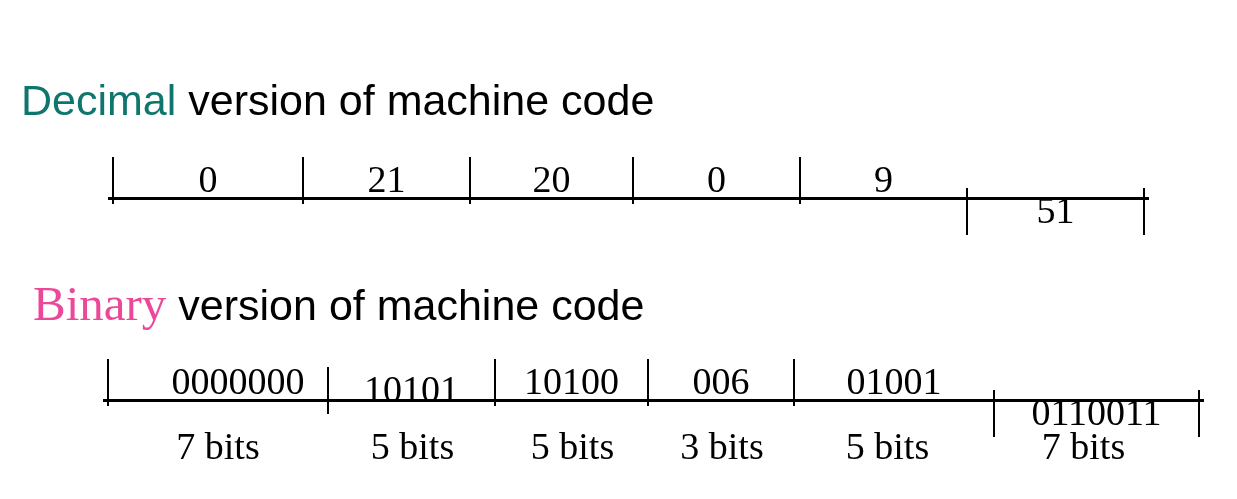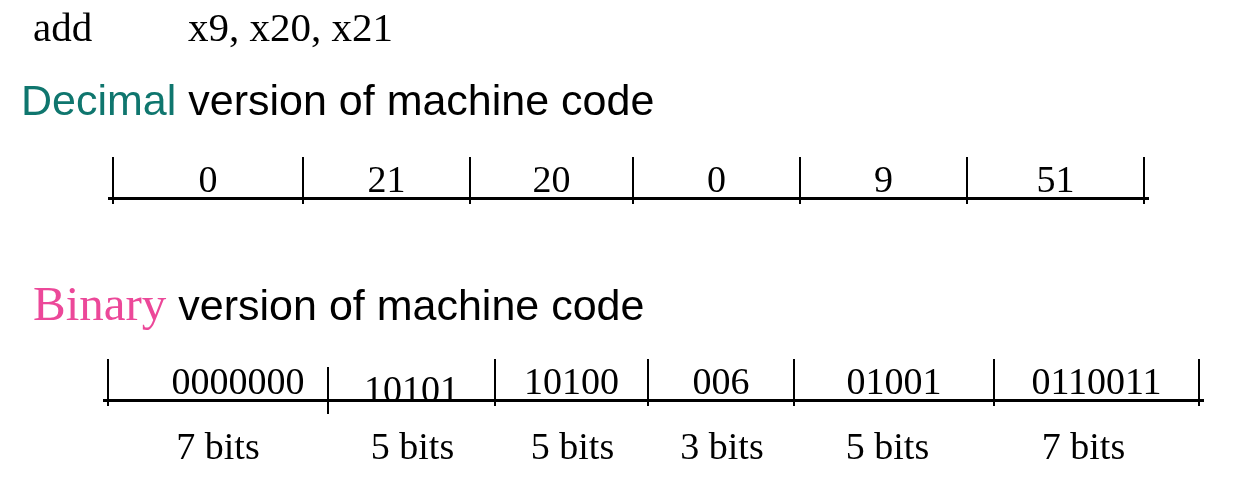--- a/index.html
+++ b/index.html
@@ -37,21 +37,21 @@
   
   .field-table { position: absolute; display: flex; height: 47px; }
   .field-table .cell {
     border-left: 2px solid #000;
     display: flex; align-items: flex-end; justify-content: center;
     font-family: "Liberation Serif", serif;
     font-size: 38px; line-height: 38px;
     padding-bottom: 6px;
     height: 47px;
   }
-  .field-table .cell.last { border-right: 2px solid #000; }
+  .field-table .cell.last { border-right: 2px solid #000; margin-top: 31px; }
   .field-table .rule {
     position: absolute; left: -4px; right: -4px; top: 40px; height: 3px;
     background: #000;
   }
 
   .decimal-table { left: 112px; top: 157px; }
   .decimal-table .c1 { width: 190px; }
   .decimal-table .c2 { width: 167px; }
   .decimal-table .c3 { width: 163px; }
   .decimal-table .c4 { width: 167px; }
@@ -79,24 +79,20 @@
   .bits-row .c3 { width: 153px; }
   .bits-row .c4 { width: 146px; }
   .bits-row .c5 { width: 185px; }
   .bits-row .c6 { width: 207px; }
 </style>
 </head>
 <body>
 
 <div class="page">
 
-  <div class="instruction">
-    <span>add</span>
-    <span class="operands">x9, x20, x21</span>
-  </div>
 
   <div class="heading heading-decimal">
     <span class="hl-sans">Decimal</span><span> version of machine code</span>
   </div>
 
   <div class="field-table decimal-table">
     <div class="cell c1">0</div>
     <div class="cell c2">21</div>
     <div class="cell c3">20</div>
     <div class="cell c4">0</div>

